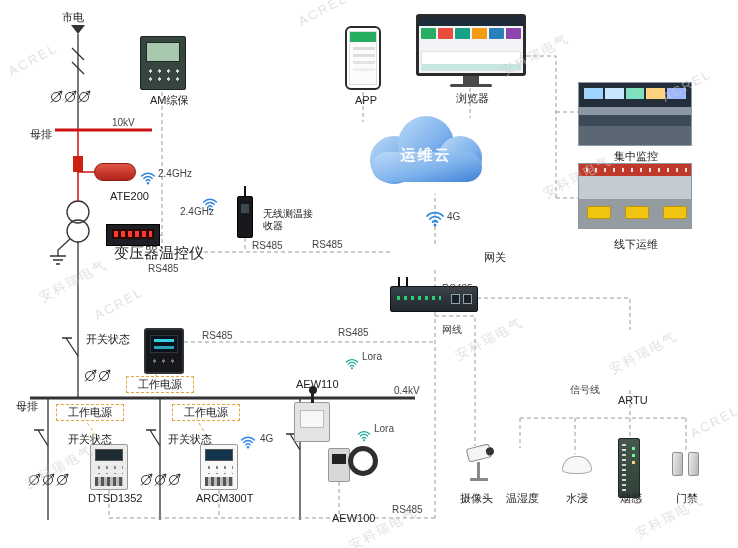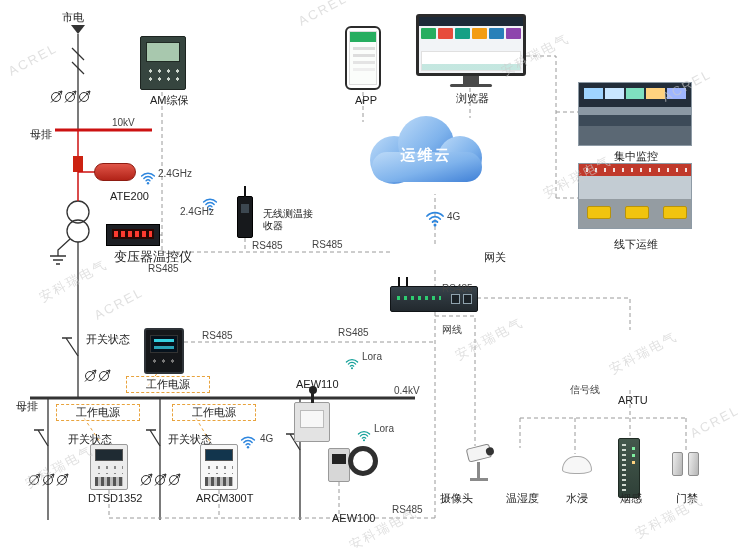--- a/index.html
+++ b/index.html
@@ -3,21 +3,21 @@
 <meta charset="utf-8">
 <style>
   *{margin:0;padding:0;box-sizing:border-box}
   body{font-family:"Liberation Sans","DejaVu Sans",sans-serif;background:#fff}
   #canvas{position:relative;width:738px;height:548px;background:#fff;overflow:hidden}
   svg.layer{position:absolute;left:0;top:0;z-index:1}
   .dev{position:absolute;z-index:2}
   .lbl{position:absolute;font-size:11px;color:#222;white-space:nowrap;z-index:3;line-height:1.15}
   .lbl.s{font-size:10px;color:#444}
   .lbl.wrap{white-space:normal;width:54px}
-  .lbl.boxed{border:1px dashed #e8a33d;padding:1px 19px;background:rgba(255,255,255,.6)}
+  .lbl.boxed{border:1px dashed #e8a33d;padding:1px 11px;background:rgba(255,255,255,.6)}
   .wm{position:absolute;color:#cccccc;opacity:.6;font-size:13px;letter-spacing:2px;transform:rotate(-28deg);z-index:4;pointer-events:none;white-space:nowrap}
   
   .phone{width:36px;height:64px;border:2px solid #2b2b2b;border-radius:6px;background:#fff;padding:3px 2px}
   .phone .scr{height:100%;background:#fbfdfb;border:1px solid #ddd;position:relative;overflow:hidden}
   .phone .scr::before{content:"";position:absolute;left:0;top:0;right:0;height:10px;background:#27ae60}
   .phone .scr::after{content:"";position:absolute;left:3px;top:15px;width:22px;height:3px;background:#ddd;box-shadow:0 7px 0 #ddd,0 14px 0 #e4e4e4,0 21px 0 #eee}
   
   .monitor{width:110px}
   .monitor .screen{width:110px;height:62px;border:3px solid #2b2b2b;border-radius:3px;background:#f2f4f7;position:relative;overflow:hidden}
   .monitor .bar{height:9px;background:#1d2a38}
@@ -329,21 +329,21 @@
       <i></i>
       <i></i>
     </div>
 
   <div class="lbl" style="left:62px;top:11px">市电</div>
   <div class="lbl" style="left:30px;top:128px">母排</div>
   <div class="lbl s" style="left:112px;top:117px">10kV</div>
   <div class="lbl" style="left:150px;top:94px">AM综保</div>
   <div class="lbl s" style="left:158px;top:168px">2.4GHz</div>
   <div class="lbl" style="left:110px;top:190px">ATE200</div>
-  <div class="lbl" style="left:114px;top:250px;font-size:13px">变压器温控仪</div>
+  <div class="lbl" style="left:114px;top:244px;font-size:15px">变压器温控仪</div>
   <div class="lbl s" style="left:148px;top:263px">RS485</div>
   <div class="lbl s" style="left:180px;top:206px">2.4GHz</div>
   <div class="lbl wrap" style="left:263px;top:208px;font-size:10px">无线测温接收器</div>
   <div class="lbl s" style="left:252px;top:240px">RS485</div>
   <div class="lbl s" style="left:312px;top:239px">RS485</div>
   <div class="lbl" style="left:355px;top:94px">APP</div>
   <div class="lbl" style="left:456px;top:92px">浏览器</div>
   <div class="lbl s" style="left:447px;top:211px">4G</div>
   <div class="lbl" style="left:484px;top:251px">网关</div>
   <div class="lbl s" style="left:442px;top:283px">RS485</div>
@@ -363,21 +363,21 @@
   <div class="lbl boxed" style="left:172px;top:404px">工作电源</div>
   <div class="lbl" style="left:168px;top:433px">开关状态</div>
   <div class="lbl" style="left:196px;top:492px">ARCM300T</div>
   <div class="lbl s" style="left:260px;top:433px">4G</div>
   <div class="lbl" style="left:332px;top:512px">AEW100</div>
   <div class="lbl s" style="left:374px;top:423px">Lora</div>
   <div class="lbl s" style="left:392px;top:504px">RS485</div>
   <div class="lbl s" style="left:442px;top:324px">网线</div>
   <div class="lbl" style="left:618px;top:394px">ARTU</div>
   <div class="lbl s" style="left:570px;top:384px">信号线</div>
-  <div class="lbl" style="left:440px;top:492px">摄像头</div>
+  <div class="lbl" style="left:460px;top:492px">摄像头</div>
   <div class="lbl" style="left:506px;top:492px">温湿度</div>
   <div class="lbl" style="left:566px;top:492px">水浸</div>
   <div class="lbl" style="left:620px;top:492px">烟感</div>
   <div class="lbl" style="left:676px;top:492px">门禁</div>
 
   <span class="wm" style="left:6px;top:52px">ACREL</span>
   <span class="wm" style="left:296px;top:2px">ACREL</span>
   <span class="wm" style="left:498px;top:46px">安科瑞电气</span>
   <span class="wm" style="left:660px;top:78px">ACREL</span>
   <span class="wm" style="left:540px;top:168px">安科瑞电气</span>

